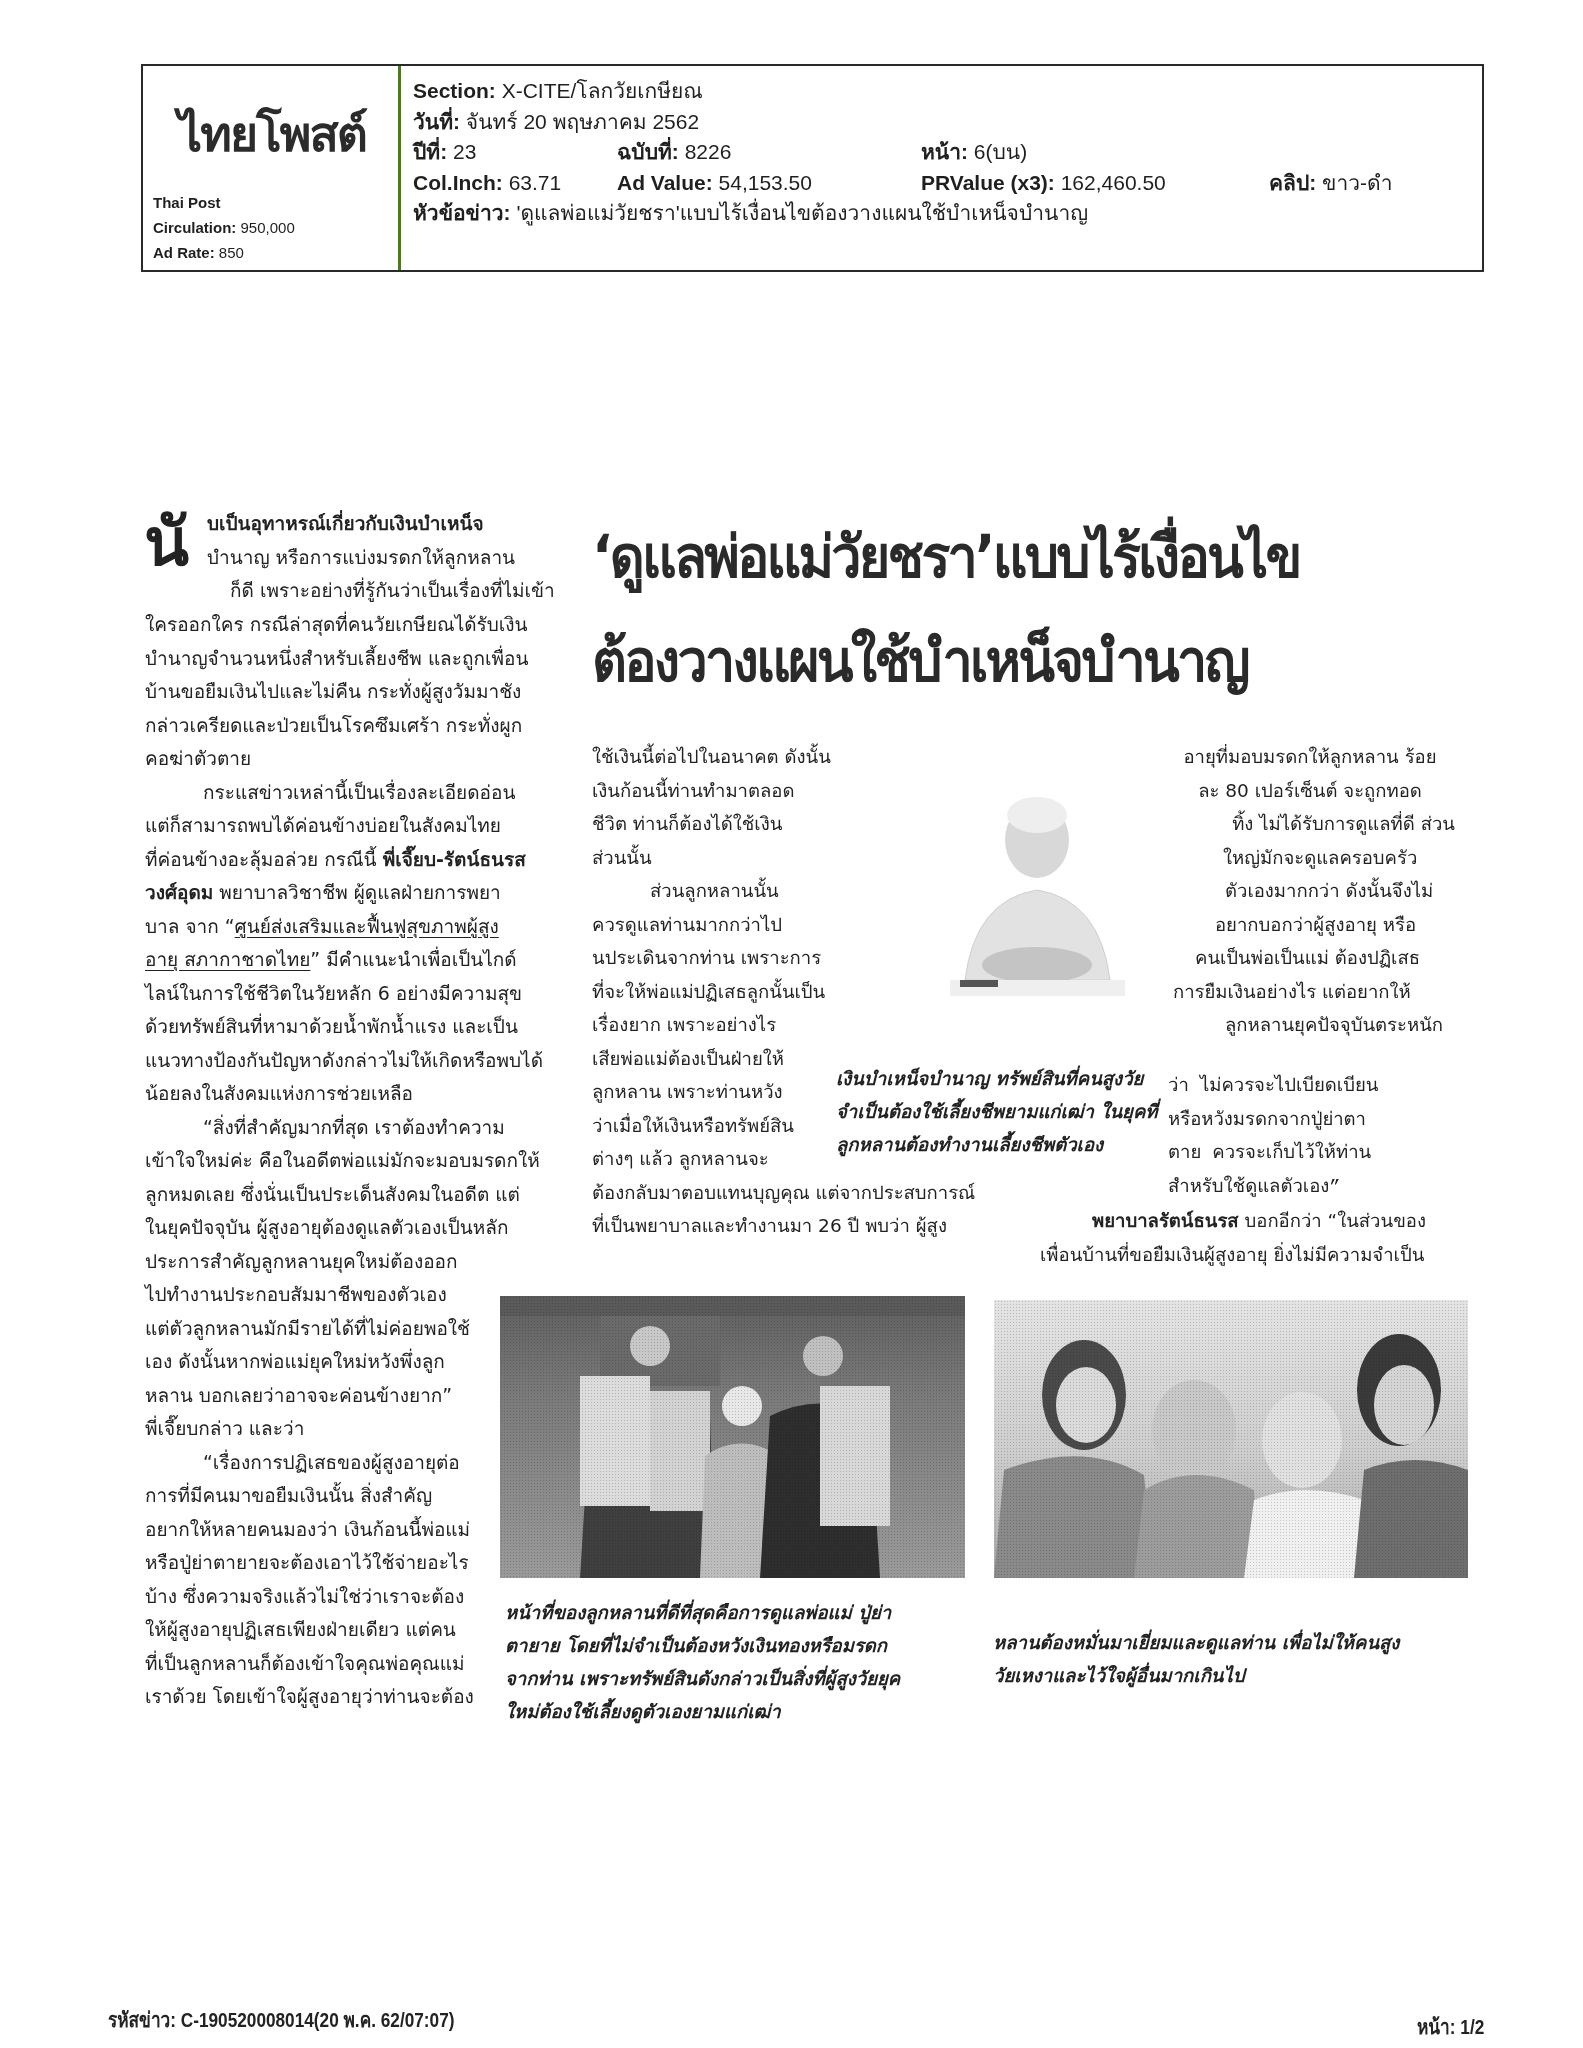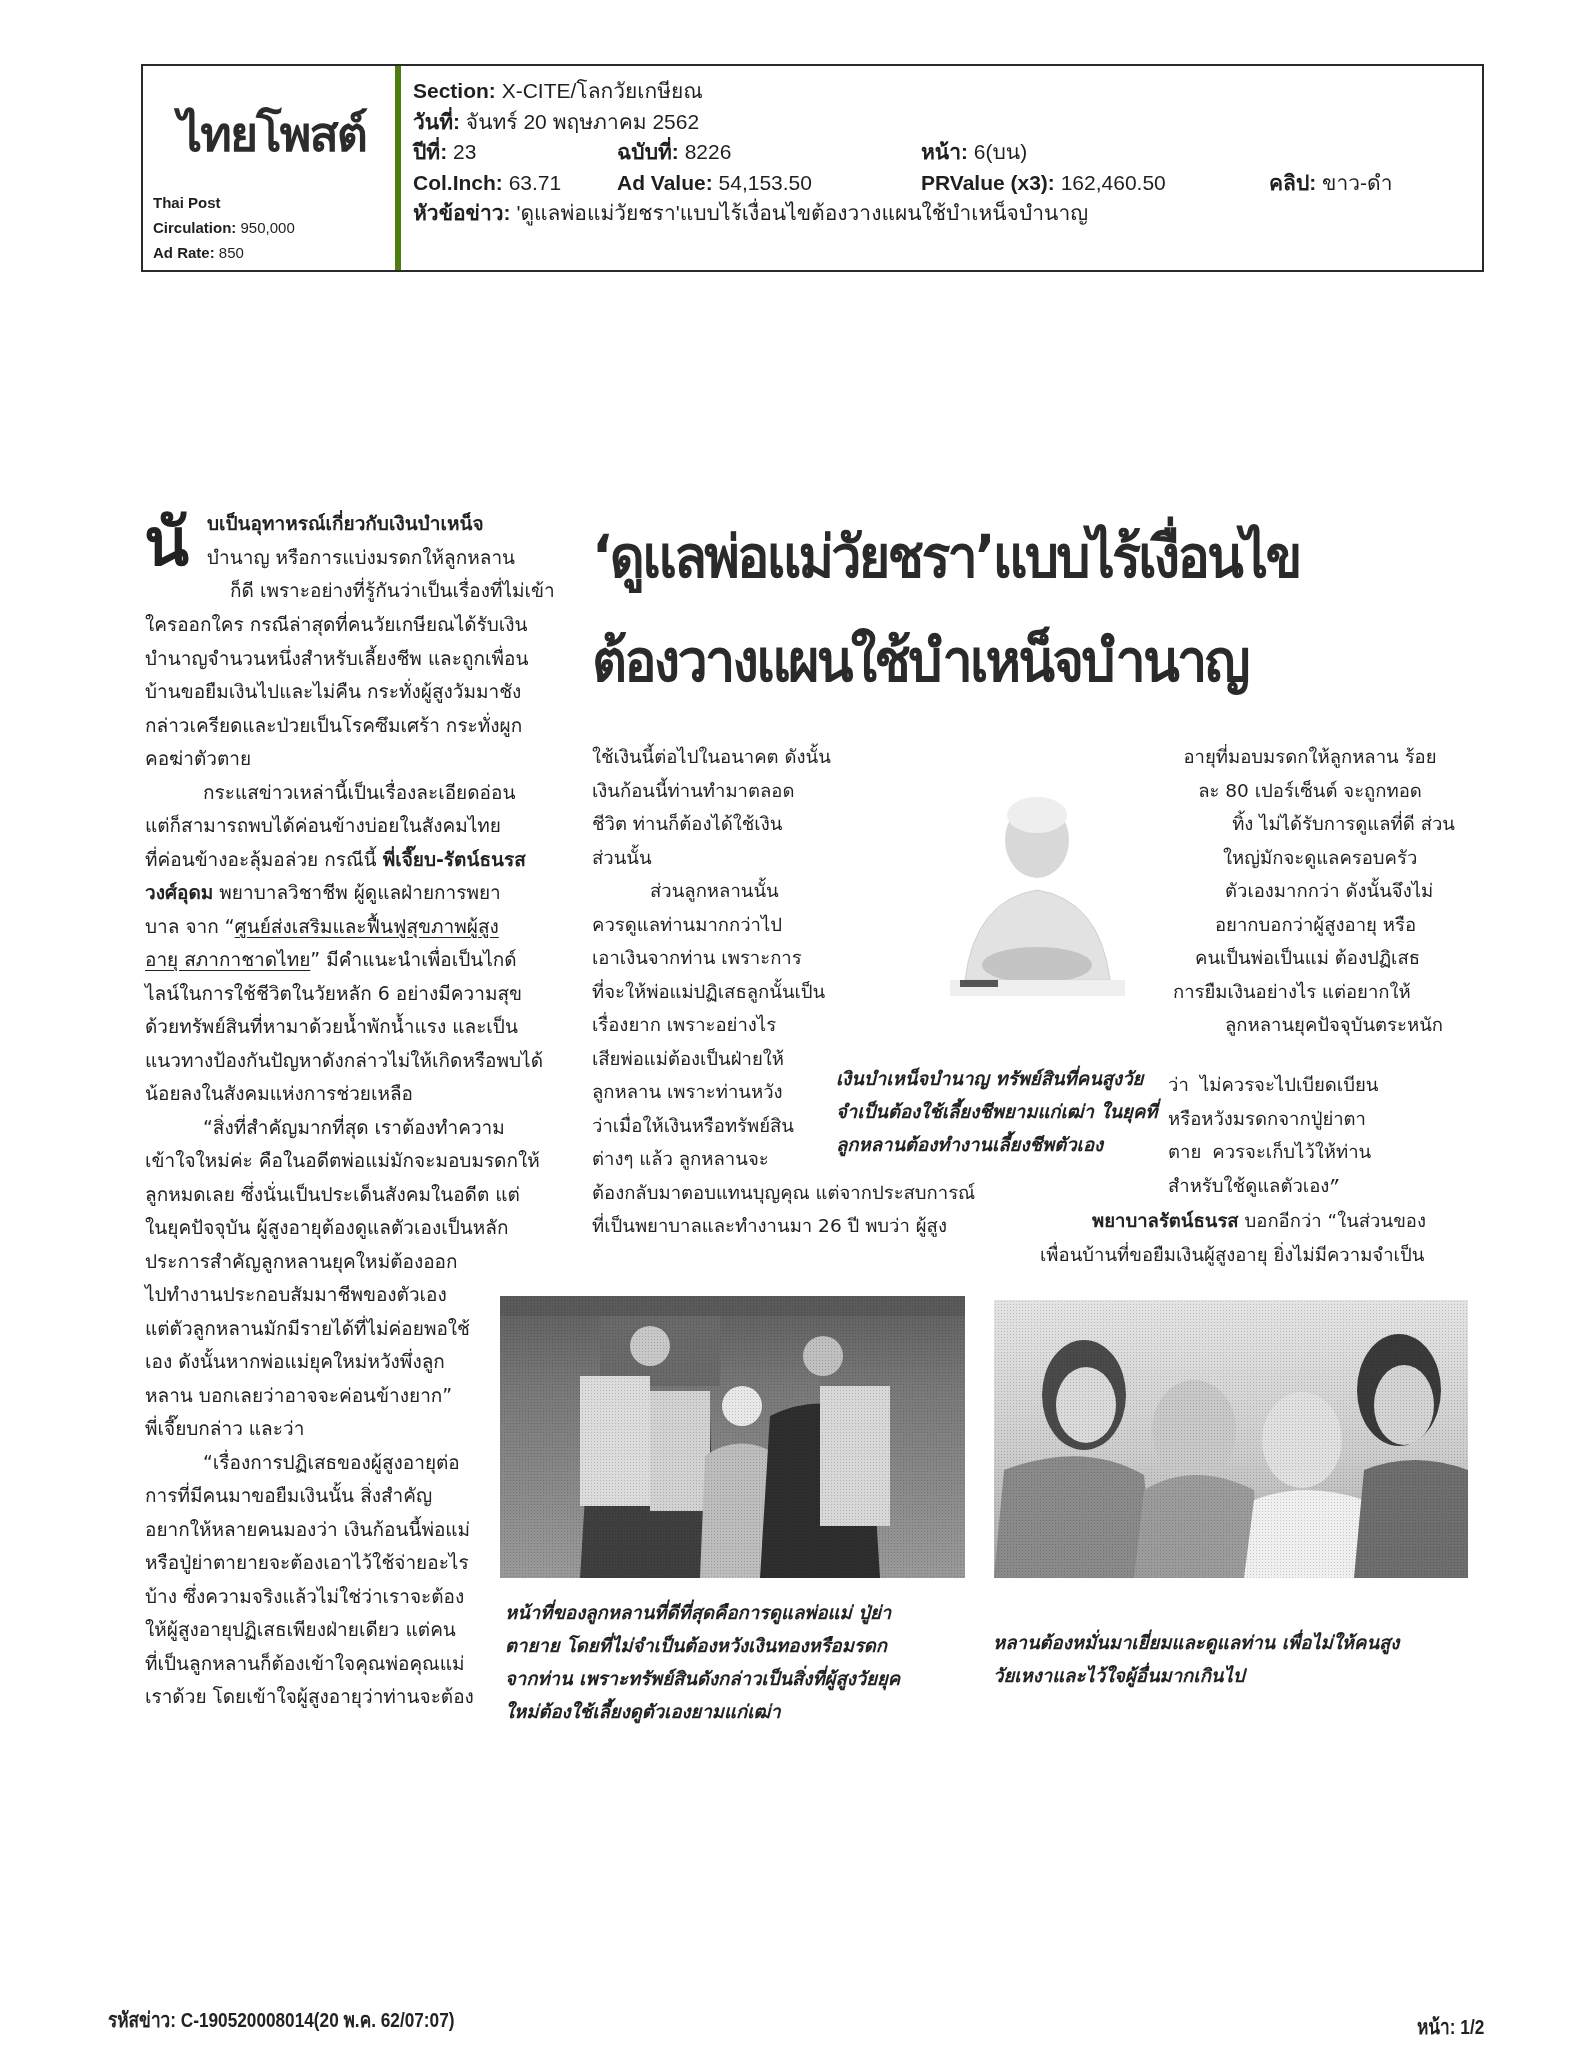--- a/index.html
+++ b/index.html
@@ -6,21 +6,21 @@
     html, body { width: 1583px; height: 2048px; background: #ffffff; }
     body { position: relative; font-family: "DejaVu Sans", sans-serif; color: #1f1f1f; overflow: hidden; }
 
     
     .header-box {
       position: absolute; left: 141px; top: 64px; width: 1343px; height: 208px;
       border: 2px solid #2a2a2a;
     }
     .header-left {
       position: absolute; left: 0; top: 0; width: 258px; height: 100%;
-      border-right: 6px solid #4d7c0f;
+      border-right: 3px solid #4d7c0f;
     }
     .logo {
       position: absolute; left: 16px; top: 30px; width: 226px;
       font-family: "DejaVu Sans", sans-serif; font-weight: bold; font-size: 48px;
       color: #2b2b2b; letter-spacing: -2px; text-align: center;
     }
     .meta-left { position: absolute; left: 10px; top: 124px; font-family: "Liberation Sans", sans-serif; font-size: 15px; line-height: 25px; }
     .meta-left b { font-weight: bold; }
     .header-right { position: absolute; left: 270px; top: 10px; right: 10px; font-family: "Liberation Sans", sans-serif; font-size: 21px; line-height: 30.5px; }
     .hr-row { position: relative; height: 30.5px; white-space: nowrap; }
@@ -142,21 +142,21 @@
   <span class="ln">เราด้วย โดยเข้าใจผู้สูงอายุว่าท่านจะต้อง</span>
 </div>
 
 <div class="col" style="left:592px; top:740px; font-size:18.5px;">
   <span class="ln">ใช้เงินนี้ต่อไปในอนาคต ดังนั้น</span>
   <span class="ln">เงินก้อนนี้ท่านทำมาตลอด</span>
   <span class="ln">ชีวิต ท่านก็ต้องได้ใช้เงิน</span>
   <span class="ln">ส่วนนั้น</span>
   <span class="ln ind">ส่วนลูกหลานนั้น</span>
   <span class="ln">ควรดูแลท่านมากกว่าไป</span>
-  <span class="ln">เอาเงินจากท่าน เพราะการ</span>
+  <span class="ln">นประเดินจากท่าน เพราะการ</span>
   <span class="ln">ที่จะให้พ่อแม่ปฏิเสธลูกนั้นเป็น</span>
   <span class="ln">เรื่องยาก เพราะอย่างไร</span>
   <span class="ln">เสียพ่อแม่ต้องเป็นฝ่ายให้</span>
   <span class="ln">ลูกหลาน เพราะท่านหวัง</span>
   <span class="ln">ว่าเมื่อให้เงินหรือทรัพย์สิน</span>
   <span class="ln">ต่างๆ แล้ว ลูกหลานจะ</span>
   <span class="ln">ต้องกลับมาตอบแทนบุญคุณ แต่จากประสบการณ์</span>
   <span class="ln">ที่เป็นพยาบาลและทำงานมา 26 ปี พบว่า ผู้สูง</span>
 </div>
 

